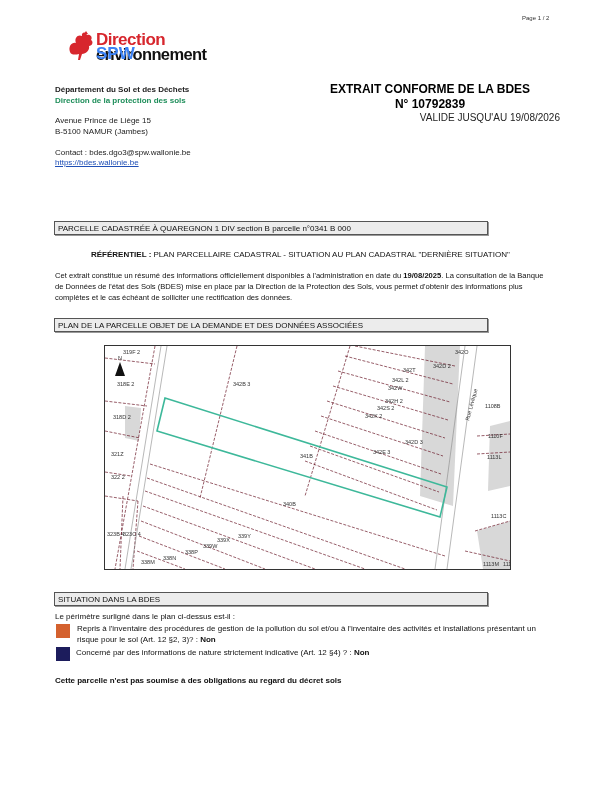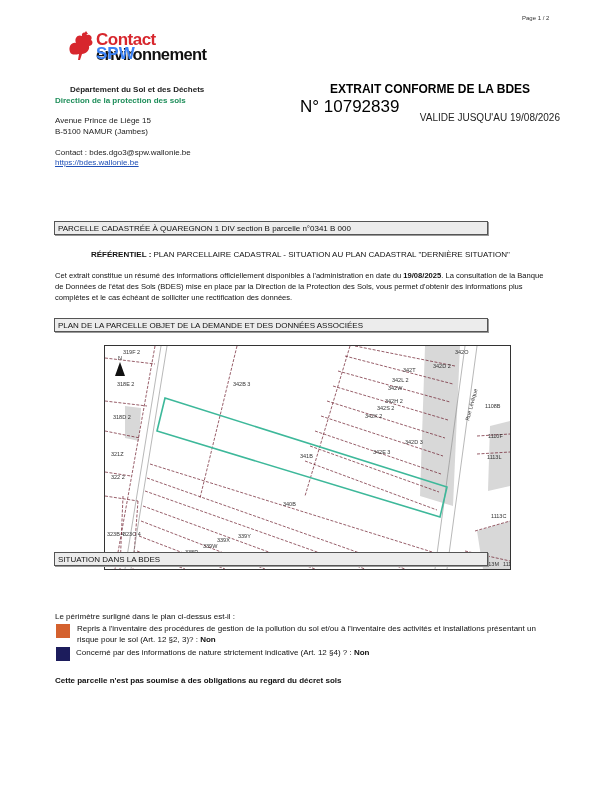--- a/index.html
+++ b/index.html
@@ -3,28 +3,28 @@
 <meta charset="utf-8">
 <style>
   html, body { margin: 0; padding: 0; background: #ffffff; }
   body { width: 605px; height: 786px; position: relative; overflow: hidden;
          font-family: "Liberation Sans", sans-serif; color: #000; }
   .abs { position: absolute; }
   .page-num { left: 522px; top: 15px; font-size: 6px; color: #333; }
   .logo-w { left: 96px; top: 30px; font-size: 17px; font-weight: bold; color: #d7262d; letter-spacing: -0.5px; }
   .logo-e { left: 96px; top: 45px; font-size: 16.5px; font-weight: bold; color: #111; letter-spacing: -0.6px; }
   .logo-s { left: 96px; top: 44px; font-size: 17px; font-weight: bold; color: #3b82f6; }
-  .dept { left: 55px; top: 85px; font-size: 8px; font-weight: bold; color: #222; margin-left: 15px; }
+  .dept { left: 55px; top: 85px; font-size: 8px; font-weight: bold; color: #222; }
   .dir { left: 55px; top: 96px; font-size: 8px; font-weight: bold; color: #1e8e5a; }
   .addr1 { left: 55px; top: 116px; font-size: 8px; color: #222; }
   .addr2 { left: 55px; top: 127px; font-size: 8px; color: #222; }
   .contact { left: 55px; top: 148px; font-size: 8px; color: #222; }
   .link { left: 55px; top: 158px; font-size: 8px; color: #1f4fb6; text-decoration: underline; cursor: pointer; }
   .title { left: 300px; top: 82px; width: 260px; text-align: center; font-size: 12px; font-weight: bold; }
-  .num { left: 300px; top: 97px; width: 260px; text-align: left; font-size: 17px; font-weight: normal; }
+  .num { left: 300px; top: 97px; width: 260px; text-align: center; font-size: 12px; font-weight: bold; }
   .valid { left: 300px; top: 112px; width: 260px; text-align: right; font-size: 10px; color: #222; }
   .bar { left: 54px; width: 434px; height: 14px; background: #ececec; border: 1px solid #555;
          box-shadow: 1px 1px 0 #999; font-size: 8px; line-height: 14px; padding-left: 3px; box-sizing: border-box; color:#111; }
   .ref { left: 55px; top: 250px; font-size: 8px; color: #111; }
   .ref b { font-weight: bold; padding-left: 36px; }
   .para { left: 55px; top: 270px; width: 495px; font-size: 7.6px; line-height: 11px; color: #111; }
   .map { left: 104px; top: 345px; width: 405px; height: 223px; border: 1px solid #333; overflow: hidden; background: #fff; }
   .map svg { display: block; }
   .question { left: 55px; top: 612px; font-size: 8px; color: #111; }
   .legend-box { left: 56px; width: 14px; height: 14px; }
@@ -34,21 +34,21 @@
 </style>
 </head>
 <body>
 
 <div class="abs page-num">Page 1 / 2</div>
 
 <svg class="abs" style="left:66px;top:30px;" width="30" height="32" viewBox="0 0 30 32">
   <path d="M4 22 C2 16 6 12 10 13 C8 8 12 4 16 6 C15 2 20 1 21 5 C24 4 27 7 25 10 C28 12 26 16 23 16 C24 20 20 24 16 24 L14 30 L12 30 L13 24 C9 25 5 25 4 22 Z" fill="#d7262d"></path>
   <path d="M18 4 L20 1 L22 4 Z" fill="#d7262d"></path>
 </svg>
-<div class="abs logo-w">Contact</div>
+<div class="abs logo-w">Direction</div>
 <div class="abs logo-e">environnement</div>
 <div class="abs logo-s">SPW</div>
 
 <div class="abs dept">Département du Sol et des Déchets</div>
 <div class="abs dir">Direction de la protection des sols</div>
 <div class="abs addr1">Avenue Prince de Liège 15</div>
 <div class="abs addr2">B-5100 NAMUR (Jambes)</div>
 <div class="abs contact">Contact : bdes.dgo3@spw.wallonie.be</div>
 <div class="abs link">https://bdes.wallonie.be</div>
 
@@ -152,21 +152,21 @@
         <text x="382" y="113">1113L</text>
         <text x="386" y="172">1113C</text>
         <text x="378" y="220">1113M</text>
         <text x="398" y="220">1113N</text>
         <text x="13" y="14">N</text>
         <text transform="translate(364,75) rotate(-75)">Rue Lévêque</text>
       </g>
   </svg>
 </div>
 
-<div class="abs bar" style="top:552px;">SITUATION DANS LA BDES</div>
+<div class="abs bar" style="top:592px;">SITUATION DANS LA BDES</div>
 
 <div class="abs question">Le périmètre surligné dans le plan ci-dessus est-il :</div>
 
 <div class="abs legend-box" style="top: 624px; background: rgb(212, 97, 46);" id="lb0"></div>
 <div class="abs leg1">
   <span>Repris à l'inventaire des procédures de gestion de la pollution du sol et/ou à l'inventaire des activités et installations présentant un risque pour le sol (Art. 12 §2, 3)? :  </span><b>Non</b>
 </div>
 
 <div class="abs legend-box" style="top: 647px; background: rgb(28, 28, 92);" id="lb1"></div>
 <div class="abs leg2">

